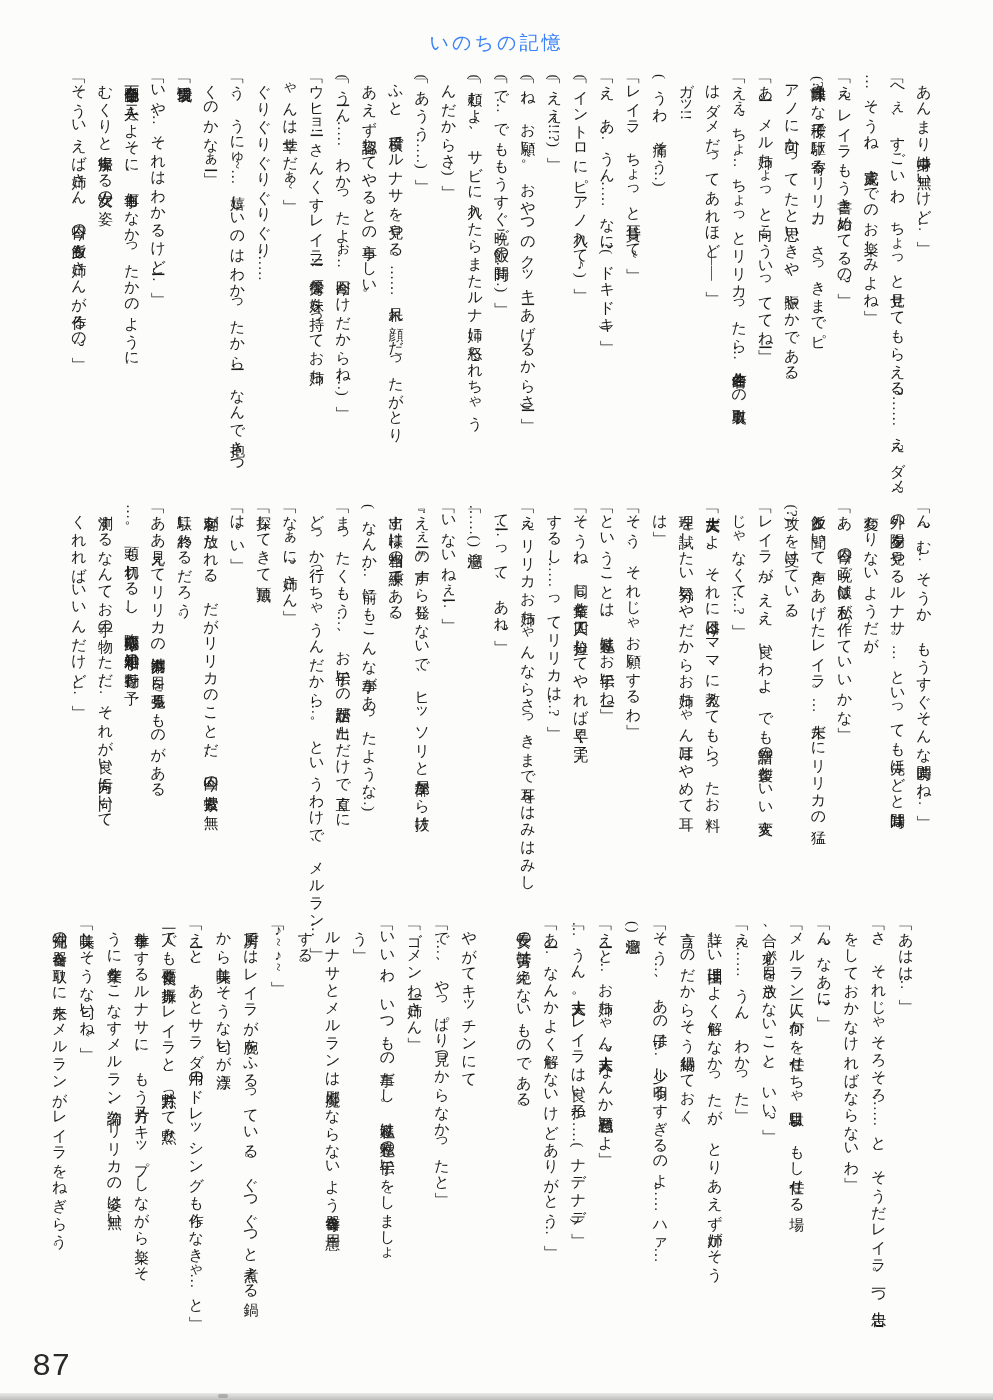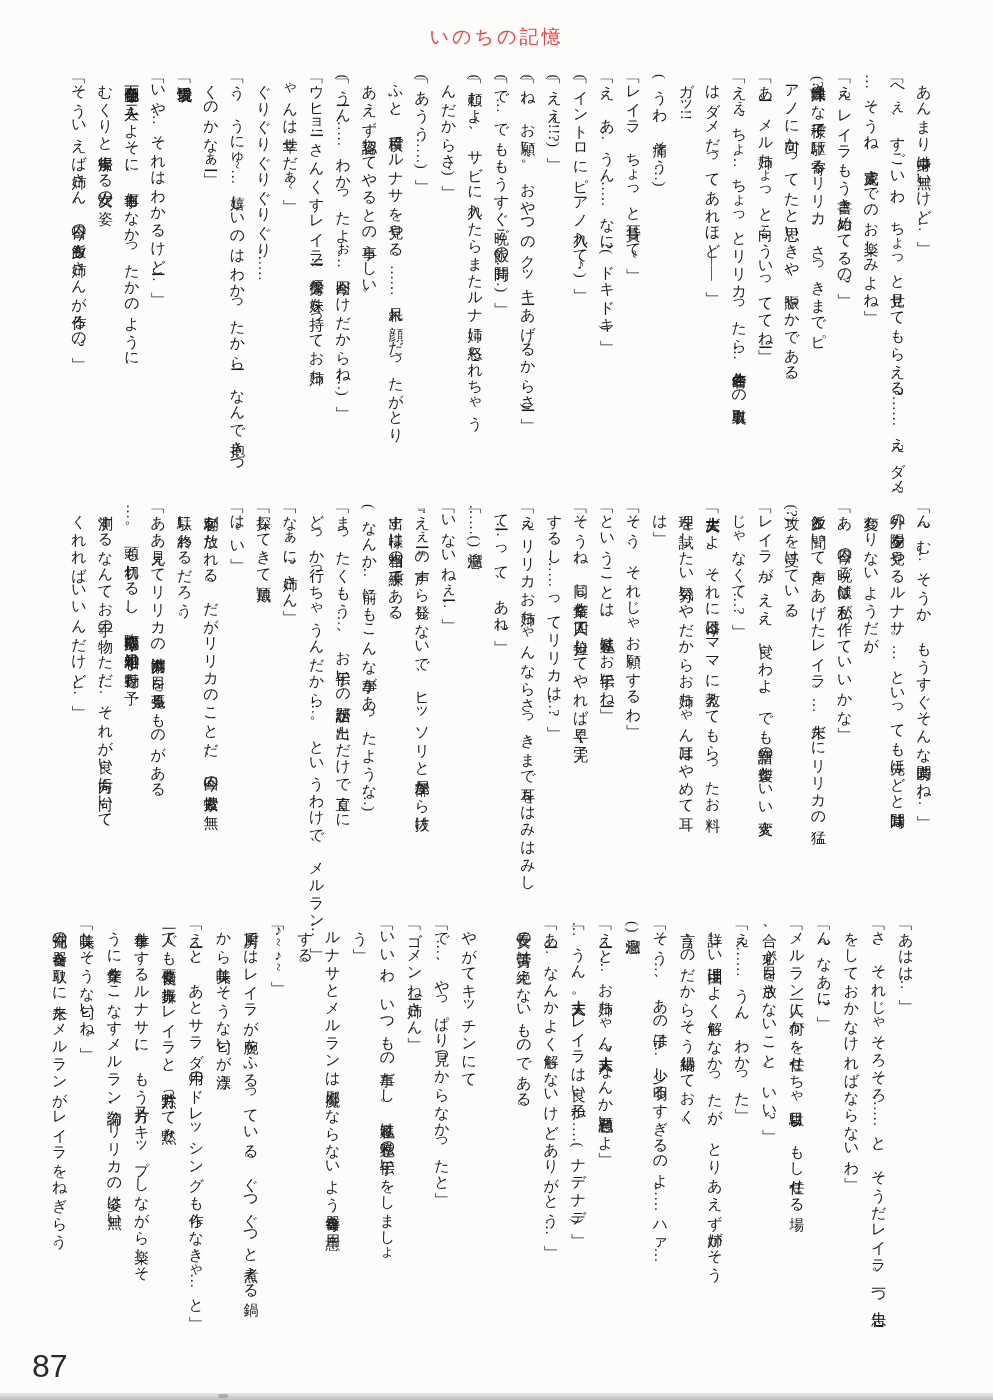--- a/index.html
+++ b/index.html
@@ -10,27 +10,27 @@
     width: 993px;
     height: 1400px;
     position: relative;
     background: #fcfcfb;
     overflow: hidden;
     font-family: "Liberation Serif", "DejaVu Serif", serif;
     color: #1b1b1b;
   }
   .page-title {
     position: absolute;
-    top: 24px;
+    top: 30px;
     left: 0;
     width: 100%;
     text-align: center;
     font-size: 19px;
     letter-spacing: 3px;
-    color: #ef4444;
+    color: #3b82f6;
   }
   .band {
     position: absolute;
     writing-mode: vertical-rl;
     text-orientation: mixed;
     font-size: 15px;
     letter-spacing: 0.5px;
     color: #1c1c1c;
   }
   .band .col {
@@ -39,21 +39,21 @@
   }
   #band1 { top: 74px;  right: 56px; height: 428px; line-height: 26.4px; }
   #band2 { top: 504px; right: 56px; height: 418px; line-height: 26.4px; }
   #band3 { top: 921px; right: 74px; height: 432px; line-height: 27.3px; }
   .page-number {
     position: absolute;
     left: 32px;
     top: 1348px;
     font-size: 32px;
     color: #2a2a2a;
-    font-family: Liberation Sans, sans-serif;
+    font-family: Liberation Mono, monospace;
   }
   .scan-edge-bottom {
     position: absolute;
     left: 0;
     bottom: 0;
     width: 100%;
     height: 7px;
     background: linear-gradient(to bottom, #e9e9e8, #bdbdbc);
   }
   .scan-smudge {

